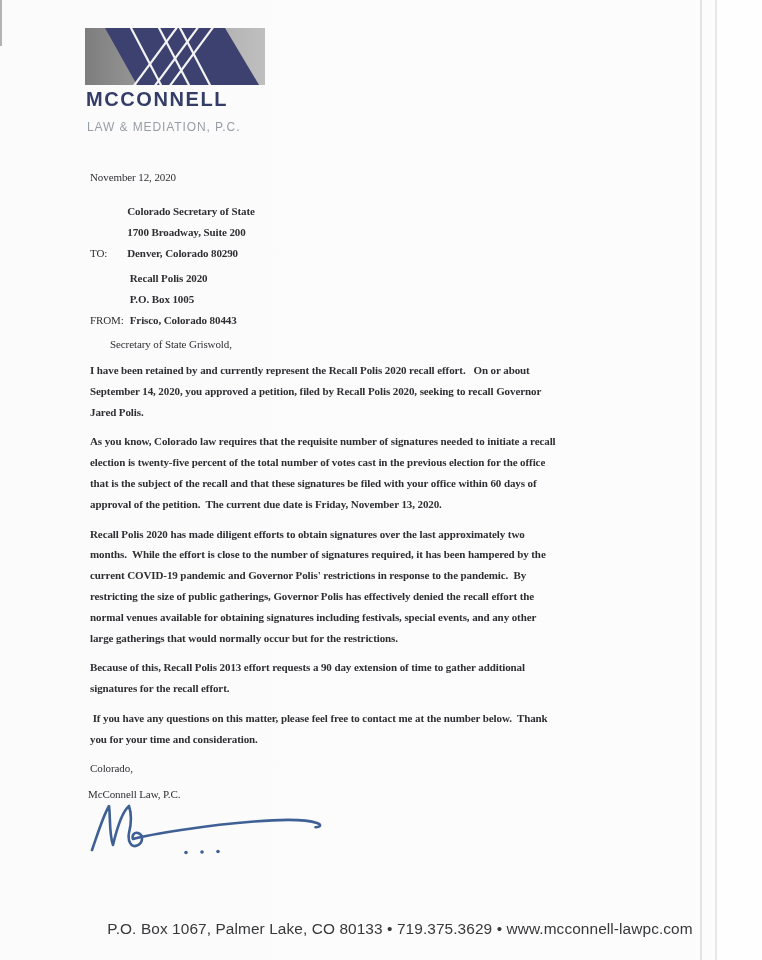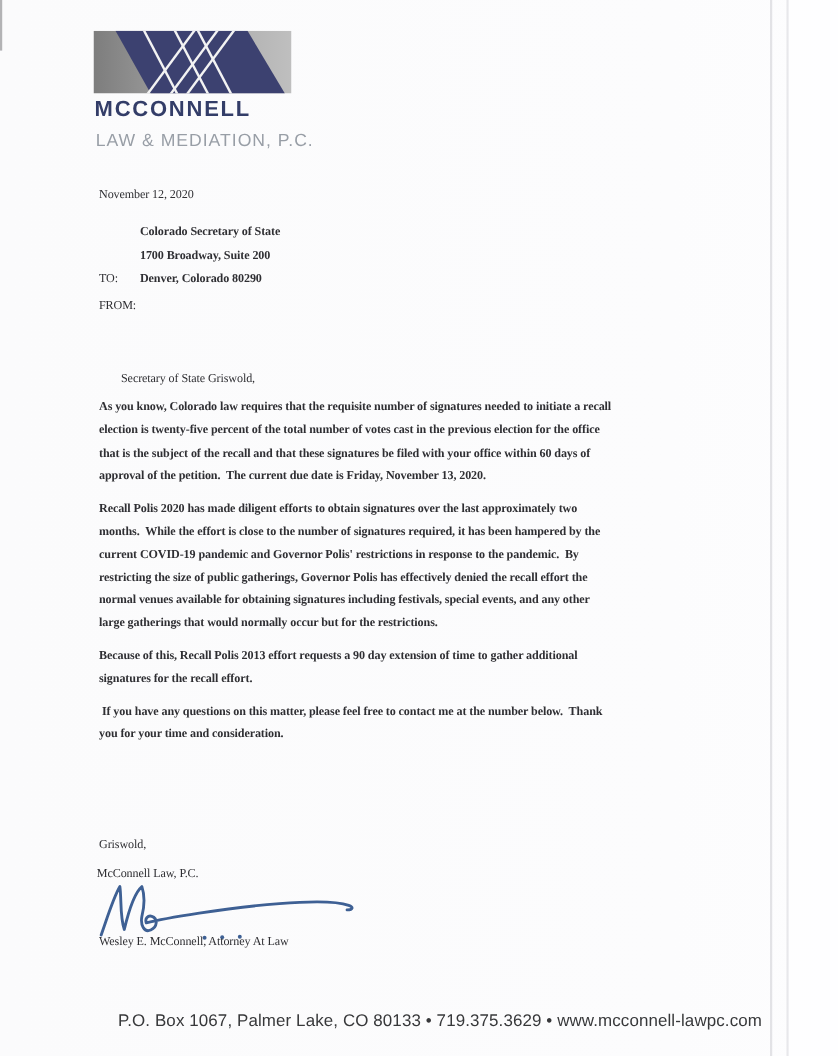--- a/index.html
+++ b/index.html
@@ -21,21 +21,21 @@
 
   .logo{position:absolute;left:85px;top:28px;width:180px;height:57px;}
   .wordmark{
     position:absolute;left:86px;top:88px;
     font-family:"Liberation Sans","DejaVu Sans",sans-serif;
     font-size:20px;font-weight:700;letter-spacing:1.6px;color:#333d68;
   }
   .wordmark-sub{
     position:absolute;left:87px;top:120px;
     font-family:"Liberation Sans","DejaVu Sans",sans-serif;
-    font-size:16px;font-weight:400;letter-spacing:0.9px;color:#989ea6;
+    font-size:12px;font-weight:400;letter-spacing:0.9px;color:#989ea6;
   }
 
   .body-text{font-size:11px;line-height:20.8px;letter-spacing:-0.1px;}
   .pre{white-space:pre-wrap;font-weight:bold;}
 
   .date{position:absolute;left:90px;top:167px;}
   .addr-block{position:absolute;left:90px;display:flex;align-items:flex-end;}
   .addr-to{top:201px;}
   .addr-from{top:268px;}
   .addr-label{flex:0 0 auto;}
@@ -94,52 +94,57 @@
 
   <div class="addr-block addr-to body-text">
     <div class="addr-label">TO:</div>
     <div class="addr-lines pre">Colorado Secretary of State
 1700 Broadway, Suite 200
 Denver, Colorado 80290</div>
   </div>
 
   <div class="addr-block addr-from body-text">
     <div class="addr-label">FROM:</div>
+    <div class="addr-lines pre">Recall Polis 2020
+P.O. Box 1005
+Frisco, Colorado 80443</div>
   </div>
 
   <div class="salutation body-text">Secretary of State Griswold,</div>
 
   <div class="letter-body body-text">
+    <div class="para pre">I have been retained by and currently represent the Recall Polis 2020 recall effort.   On or about
+September 14, 2020, you approved a petition, filed by Recall Polis 2020, seeking to recall Governor
+Jared Polis.</div>
     <div class="para pre">As you know, Colorado law requires that the requisite number of signatures needed to initiate a recall
 election is twenty-five percent of the total number of votes cast in the previous election for the office
 that is the subject of the recall and that these signatures be filed with your office within 60 days of
 approval of the petition.  The current due date is Friday, November 13, 2020.</div>
     <div class="para pre">Recall Polis 2020 has made diligent efforts to obtain signatures over the last approximately two
 months.  While the effort is close to the number of signatures required, it has been hampered by the
 current COVID-19 pandemic and Governor Polis' restrictions in response to the pandemic.  By
 restricting the size of public gatherings, Governor Polis has effectively denied the recall effort the
 normal venues available for obtaining signatures including festivals, special events, and any other
 large gatherings that would normally occur but for the restrictions.</div>
     <div class="para pre">Because of this, Recall Polis 2013 effort requests a 90 day extension of time to gather additional
 signatures for the recall effort.</div>
     <div class="para pre"> If you have any questions on this matter, please feel free to contact me at the number below.  Thank
 you for your time and consideration.</div>
   </div>
 
-  <div class="closing body-text">Griswold,</div>
+  <div class="closing body-text">Colorado,</div>
   <div class="firm body-text">McConnell Law, P.C.</div>
 
   <svg class="signature" viewBox="0 0 255 58" aria-hidden="true">
     <g fill="none" stroke="#3e6094" stroke-width="2.6" stroke-linecap="round" stroke-linejoin="round">
       <path d="M6,51 C11,37 17,17 23,7 C24.5,18 23,35 27,46 C31,29 37,12 43,7 C46,16 45,26 43,34 C41.5,42 45,49 51,46.5 C57,44 58,36 52,34 C48.5,33 45.5,36 47,40 C62,36 120,26 168,22.5 C198,20 221,20.5 231,24 C235.5,25.7 235,28 229.5,28.2"></path>
     </g>
     <g fill="#3e6094">
       <circle cx="100" cy="53.5" r="1.8"></circle>
       <circle cx="116" cy="53" r="1.8"></circle>
       <circle cx="132" cy="52.5" r="1.8"></circle>
     </g>
   </svg>
 
-  <div class="signatory body-text">Wesley E. McConnell, Attorney At Law</div>
 
   <div class="footer">P.O. Box 1067, Palmer Lake, CO 80133 • 719.375.3629 • www.mcconnell-lawpc.com</div>
 
 </div>
 
 </body></html>

